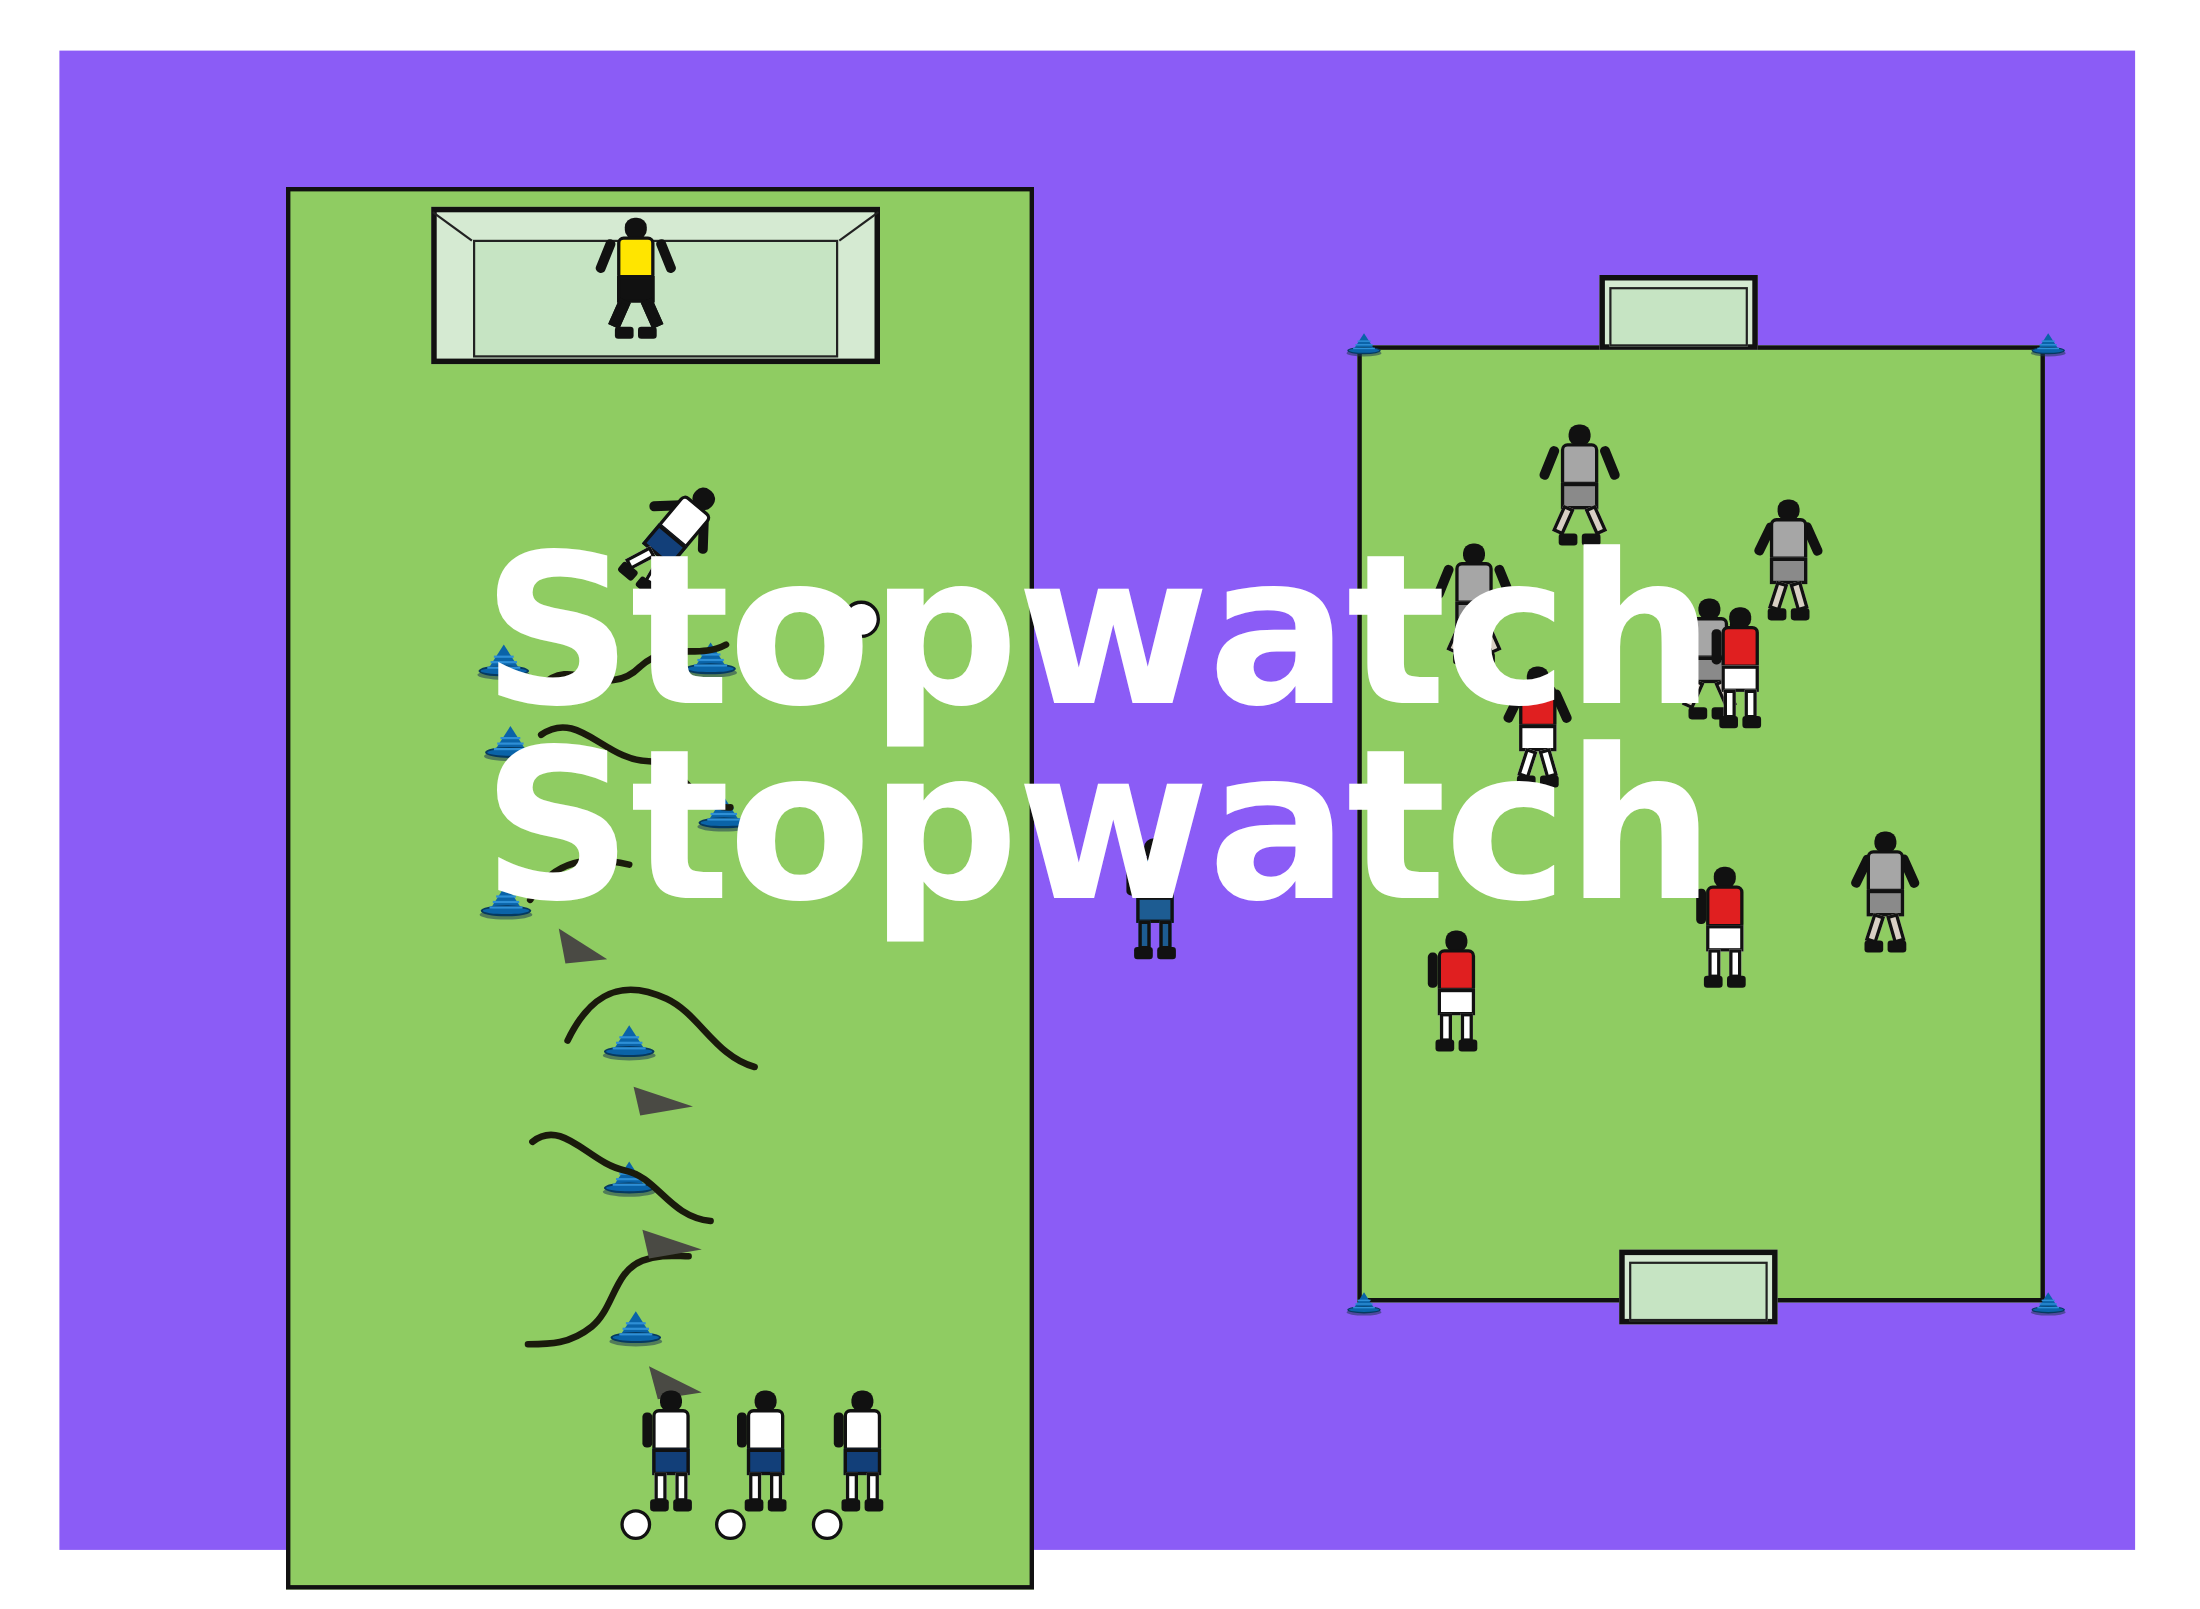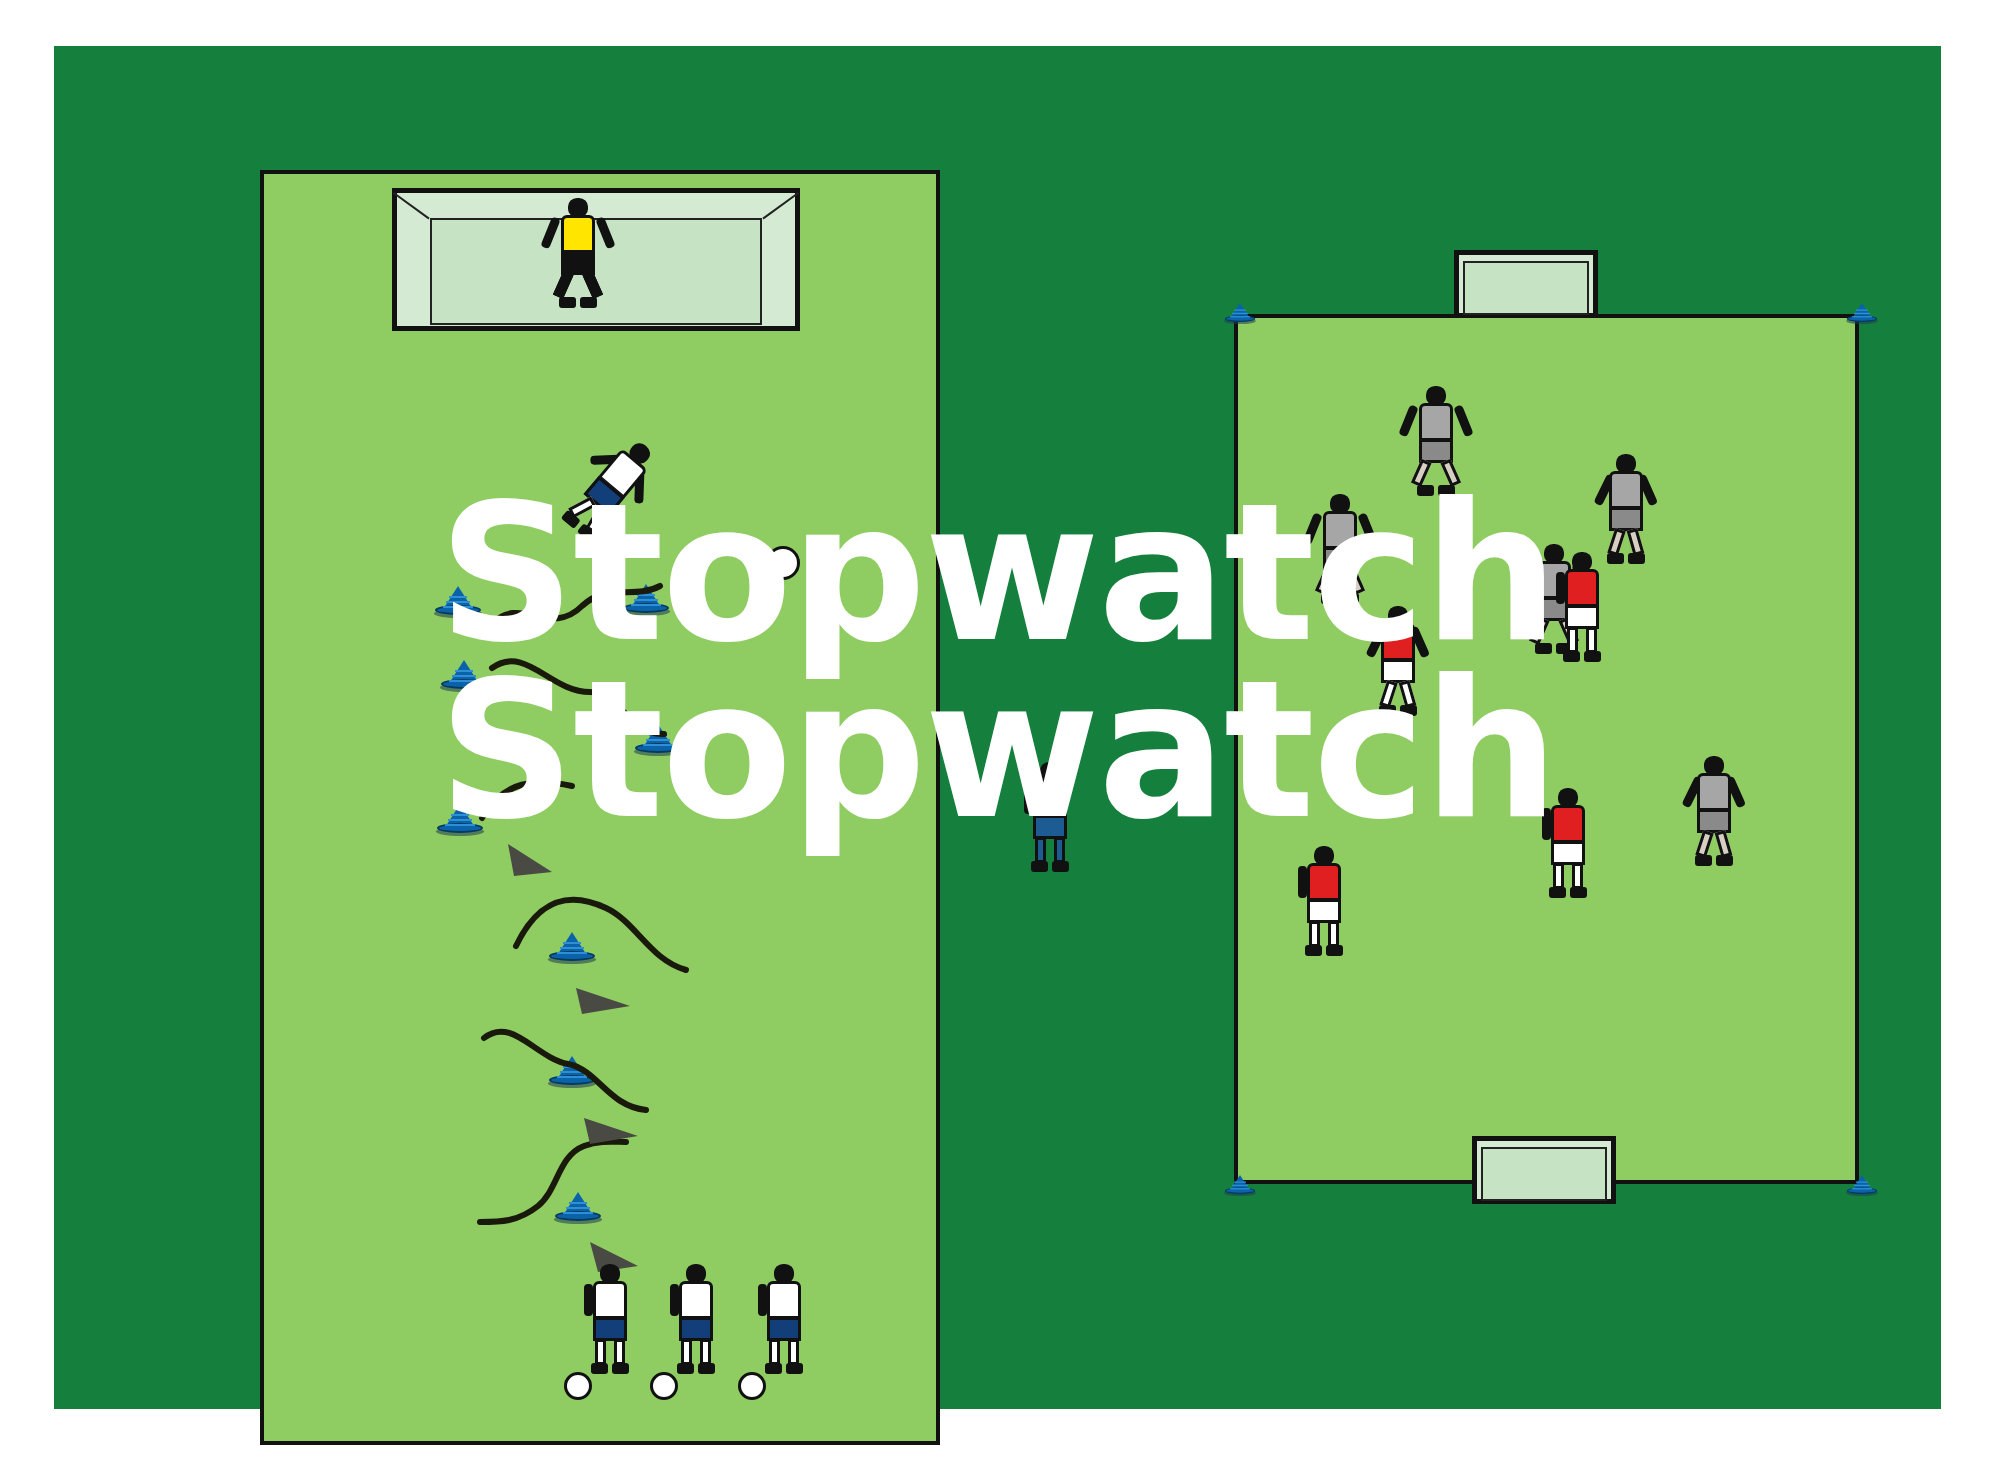--- a/index.html
+++ b/index.html
@@ -17,21 +17,21 @@
     overflow: hidden;
   }
 
   
   #canvas-bg {
     position: absolute;
     left: 54px;
     top: 46px;
     width: 1887px;
     height: 1363px;
-    background: #15803d;
+    background: #8b5cf6;
   }
 
   
   .pitch {
     position: absolute;
     background: #8fcc62;
     border: 4px solid #111111;
     box-sizing: border-box;
   }
   #pitch-left  { left: 206px;  top: 124px; width: 680px;  height: 1275px; }

